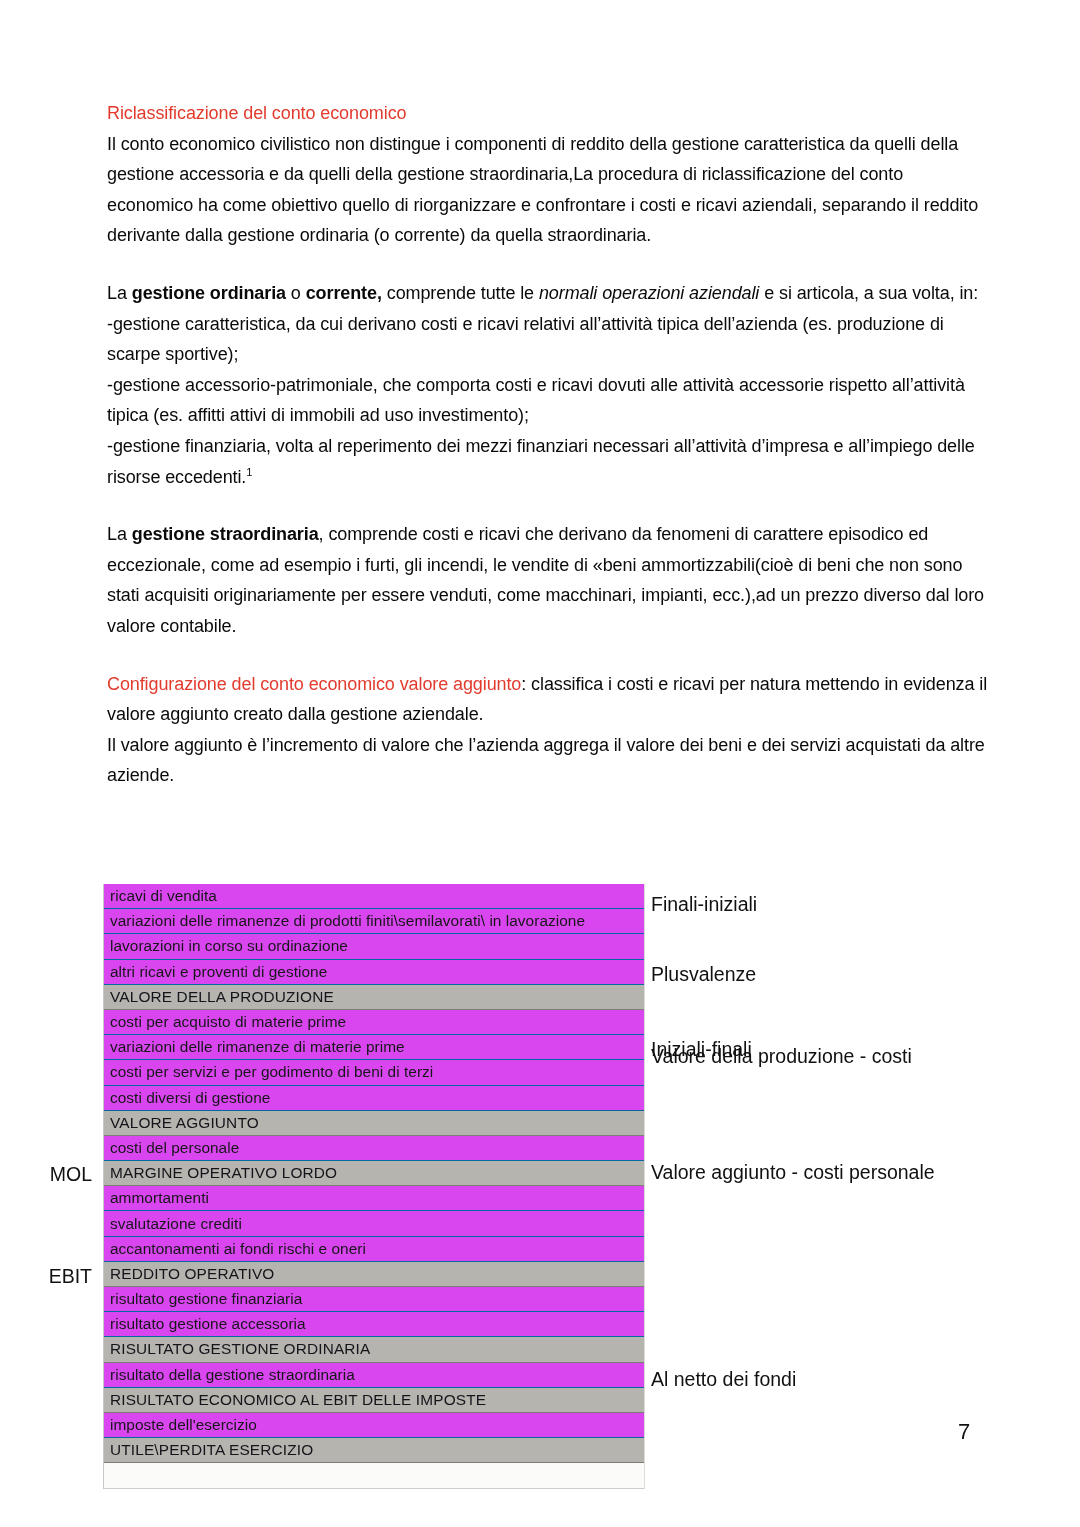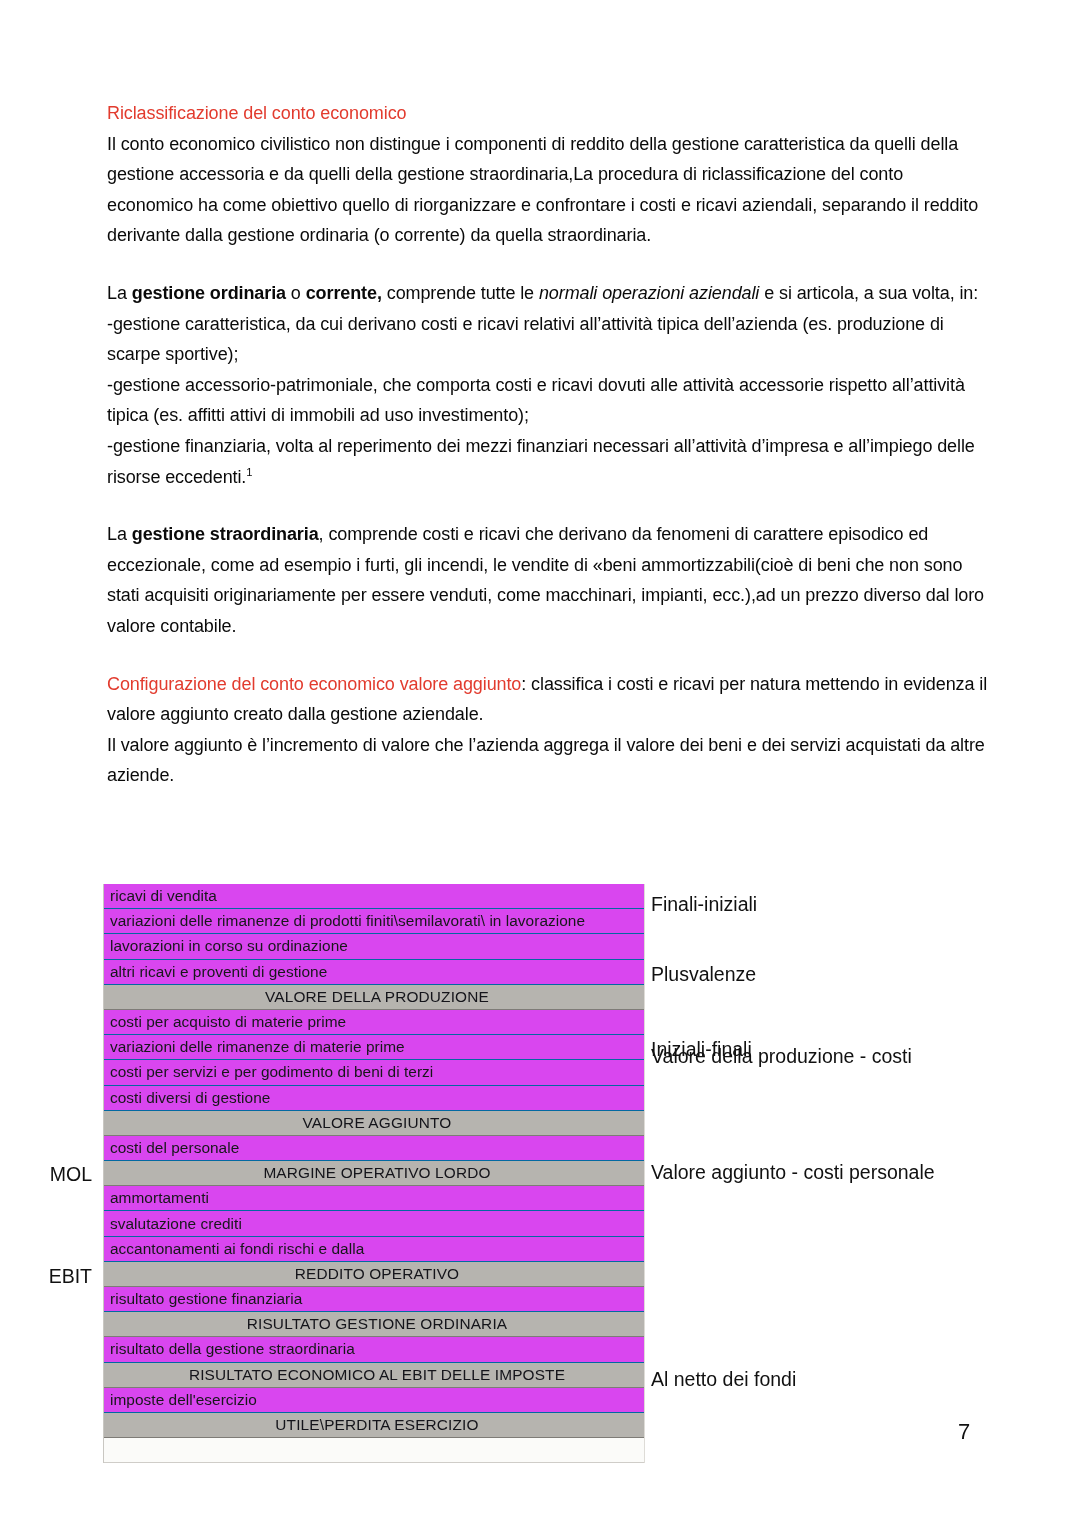--- a/index.html
+++ b/index.html
@@ -73,21 +73,20 @@
     white-space: nowrap;
     overflow: hidden;
   }
   .trow.shaded {
     background: #b6b4af;
     border-bottom: 1px solid #7e7c77;
     color: #14141a;
   }
   .trow.caps {
     letter-spacing: 0.15px;
-    justify-content: center;
   }
   .trow.blank {
     border-bottom: 1px solid #cfcdc8;
     background: #fbfbf9;
   }
 
   
   .side-label {
     position: absolute;
     font-size: 19.5px;
@@ -171,27 +170,30 @@
       <div class="trow shaded caps">
         <span>MARGINE OPERATIVO LORDO</span>
       </div>
       <div class="trow">
         <span>ammortamenti</span>
       </div>
       <div class="trow">
         <span>svalutazione crediti</span>
       </div>
       <div class="trow">
-        <span>accantonamenti ai fondi rischi e dalla</span>
+        <span>accantonamenti ai fondi rischi e oneri</span>
       </div>
       <div class="trow shaded caps">
         <span>REDDITO OPERATIVO</span>
       </div>
       <div class="trow">
         <span>risultato gestione finanziaria</span>
+      </div>
+      <div class="trow">
+        <span>risultato gestione accessoria</span>
       </div>
       <div class="trow shaded caps">
         <span>RISULTATO GESTIONE ORDINARIA</span>
       </div>
       <div class="trow">
         <span>risultato della gestione straordinaria</span>
       </div>
       <div class="trow shaded caps">
         <span>RISULTATO ECONOMICO AL EBIT DELLE IMPOSTE</span>
       </div>

